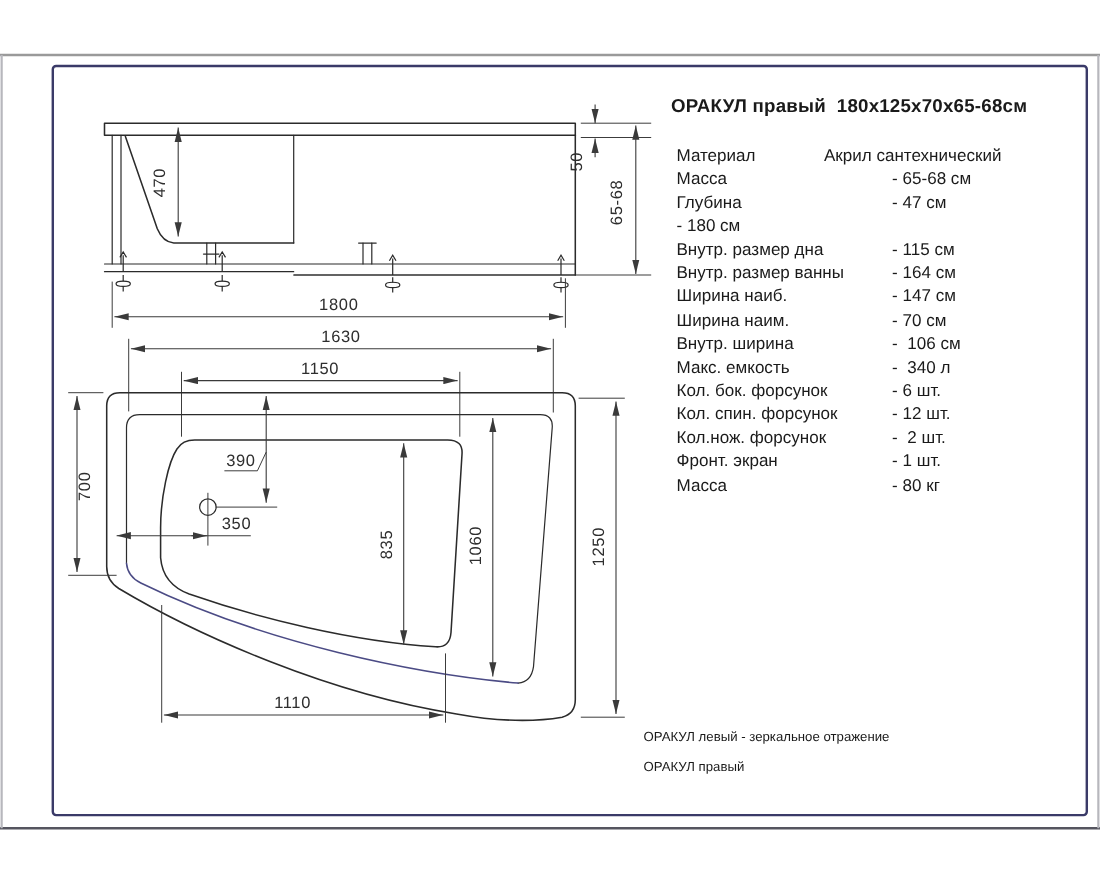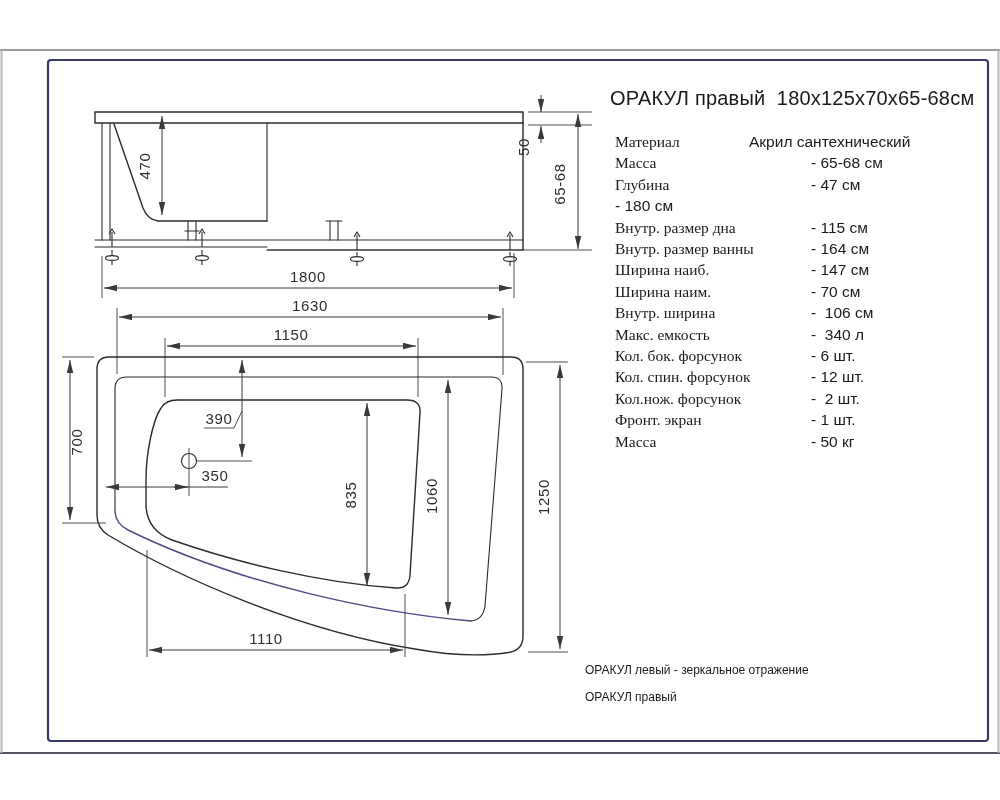--- a/index.html
+++ b/index.html
@@ -9,24 +9,24 @@
   
   .ln{stroke:#2b2b2b;stroke-width:1.4;fill:none;stroke-linejoin:round;stroke-linecap:round;}
   .ln2{stroke:#2b2b2b;stroke-width:1.1;fill:none;stroke-linecap:round;}
   .blue{stroke:#4b4b85;stroke-width:1.4;fill:none;stroke-linecap:round;}
   .dim{stroke:#3a3a3a;stroke-width:1;fill:none;marker-start:url(#arr);marker-end:url(#arr);}
   .dim1{stroke:#3a3a3a;stroke-width:1;fill:none;marker-end:url(#arr);}
   .ext{stroke:#3a3a3a;stroke-width:.9;fill:none;}
   .foot{stroke:#2b2b2b;stroke-width:1.1;fill:none;}
   text.dimlab{font:15px "Liberation Sans", sans-serif;fill:#2e2e2e;letter-spacing:.6px;text-anchor:middle;}
   
-  .title{position:absolute;left:610px;top:87px;font-size:20px;letter-spacing:.2px;white-space:pre;}
+  .title{position:absolute;left:610px;top:87px;font-size:17px;letter-spacing:.2px;white-space:pre;font-weight:bold;}
   .specs{position:absolute;left:615px;top:131px;font-size:15.5px;}
   .srow{display:flex;line-height:21.4px;white-space:pre;}
-  .slabel{width:196px;flex:0 0 auto;font-family:Liberation Serif, serif;}
+  .slabel{width:196px;flex:0 0 auto;}
   .srow.first .slabel{width:134px;}
   .footer{position:absolute;left:585px;top:657px;font-size:12px;line-height:27px;}
   
   .noselect{user-select:none;}
 </style>
 </head>
 <body>
 
 <div class="stage noselect">
 
@@ -188,21 +188,21 @@
     <div class="srow"><span class="slabel">Внутр. размер дна</span><span class="sval">- 115 см</span></div>
     <div class="srow"><span class="slabel">Внутр. размер ванны</span><span class="sval">- 164 см</span></div>
     <div class="srow"><span class="slabel">Ширина наиб.</span><span class="sval">- 147 см</span></div>
     <div class="srow"><span class="slabel">Ширина наим.</span><span class="sval">- 70 см</span></div>
     <div class="srow"><span class="slabel">Внутр. ширина</span><span class="sval">-  106 см</span></div>
     <div class="srow"><span class="slabel">Макс. емкость</span><span class="sval">-  340 л</span></div>
     <div class="srow"><span class="slabel">Кол. бок. форсунок</span><span class="sval">- 6 шт.</span></div>
     <div class="srow"><span class="slabel">Кол. спин. форсунок</span><span class="sval">- 12 шт.</span></div>
     <div class="srow"><span class="slabel">Кол.нож. форсунок</span><span class="sval">-  2 шт.</span></div>
     <div class="srow"><span class="slabel">Фронт. экран</span><span class="sval">- 1 шт.</span></div>
-    <div class="srow"><span class="slabel">Масса</span><span class="sval">- 50 кг</span></div>
+    <div class="srow"><span class="slabel">Масса</span><span class="sval">- 80 кг</span></div>
   </div>
 
   <div class="footer">
     <div>ОРАКУЛ левый - зеркальное отражение</div>
     <div>ОРАКУЛ правый</div>
   </div>
 
 </div>
 
 </body></html>

